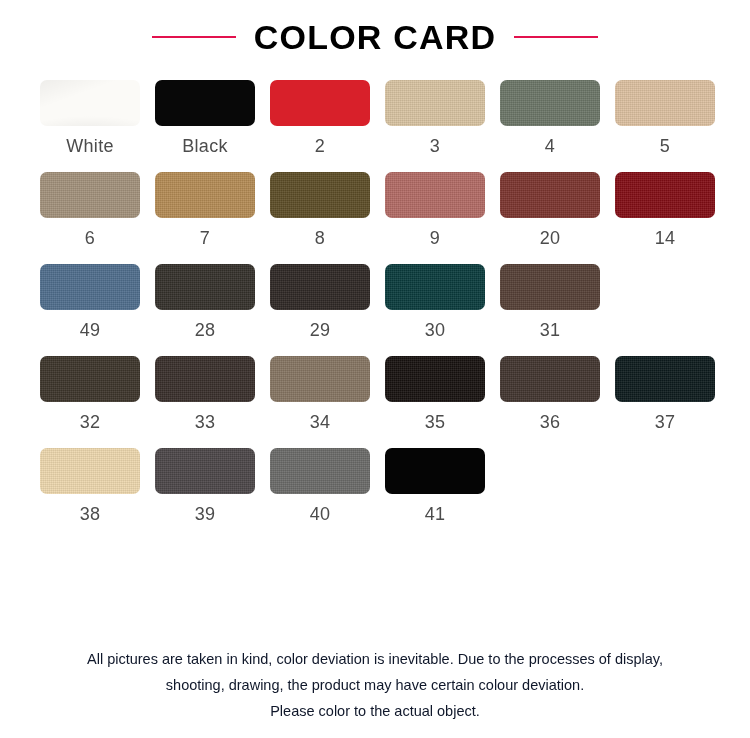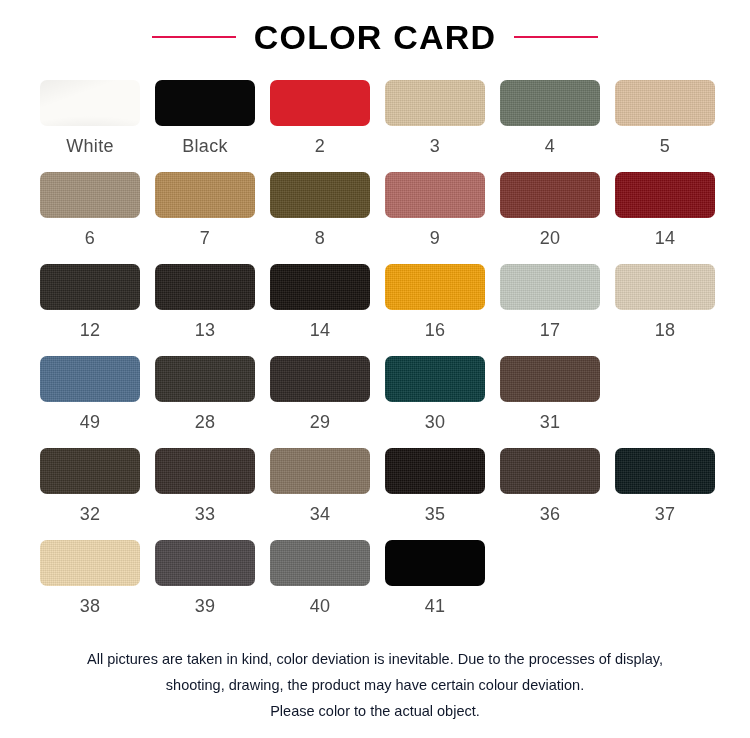--- a/index.html
+++ b/index.html
@@ -167,46 +167,20 @@
           <div class="swatch" style="background: rgb(123, 52, 46);"></div>
           <div class="label">20</div>
         </div>
         <div class="cell">
           <div class="swatch" style="background: rgb(130, 13, 20);"></div>
           <div class="label">14</div>
         </div>
       </div>
       <div class="row">
         <div class="cell">
-          <div class="swatch" style="background: rgb(43, 39, 34);"></div>
-          <div class="label">12</div>
-        </div>
-        <div class="cell">
-          <div class="swatch" style="background: rgb(36, 31, 27);"></div>
-          <div class="label">13</div>
-        </div>
-        <div class="cell">
-          <div class="swatch" style="background: rgb(23, 18, 14);"></div>
-          <div class="label">14</div>
-        </div>
-        <div class="cell">
-          <div class="swatch" style="background: rgb(239, 160, 8);"></div>
-          <div class="label">16</div>
-        </div>
-        <div class="cell">
-          <div class="swatch" style="background: rgb(195, 201, 192);"></div>
-          <div class="label">17</div>
-        </div>
-        <div class="cell">
-          <div class="swatch" style="background: rgb(220, 207, 184);"></div>
-          <div class="label">18</div>
-        </div>
-      </div>
-      <div class="row">
-        <div class="cell">
           <div class="swatch" style="background: rgb(78, 109, 140);"></div>
           <div class="label">49</div>
         </div>
         <div class="cell">
           <div class="swatch" style="background: rgb(52, 48, 42);"></div>
           <div class="label">28</div>
         </div>
         <div class="cell">
           <div class="swatch" style="background: rgb(46, 39, 36);"></div>
           <div class="label">29</div>

